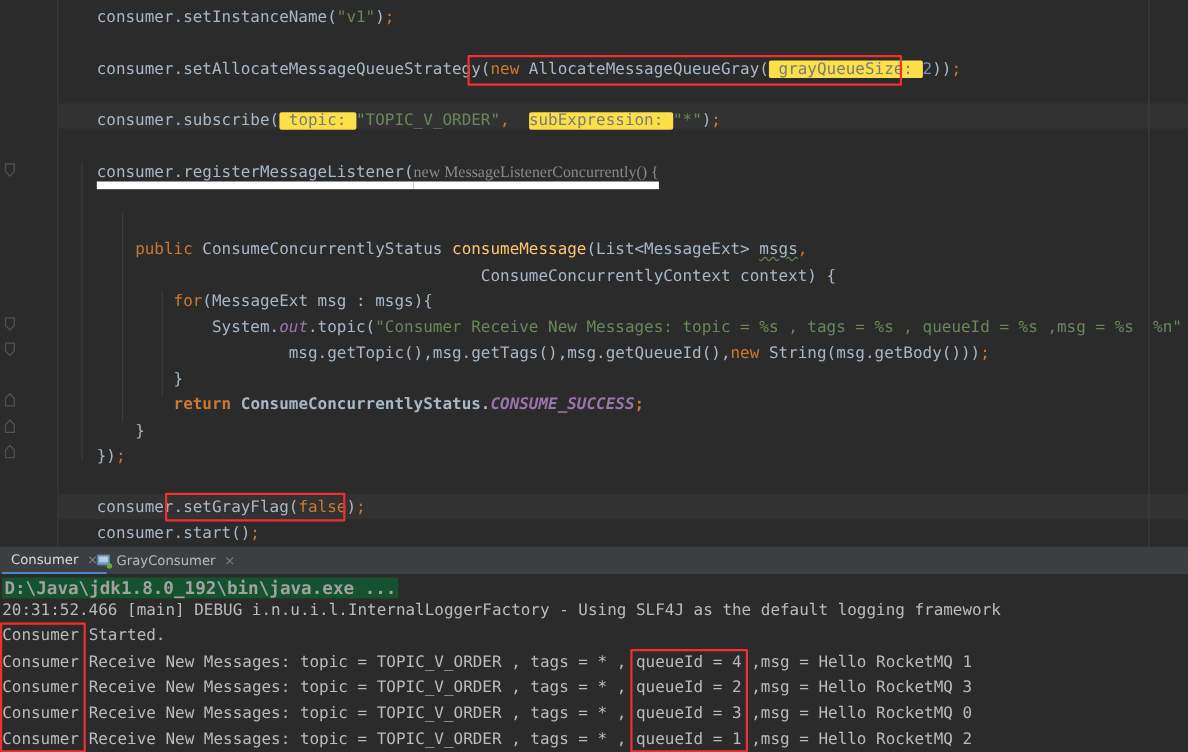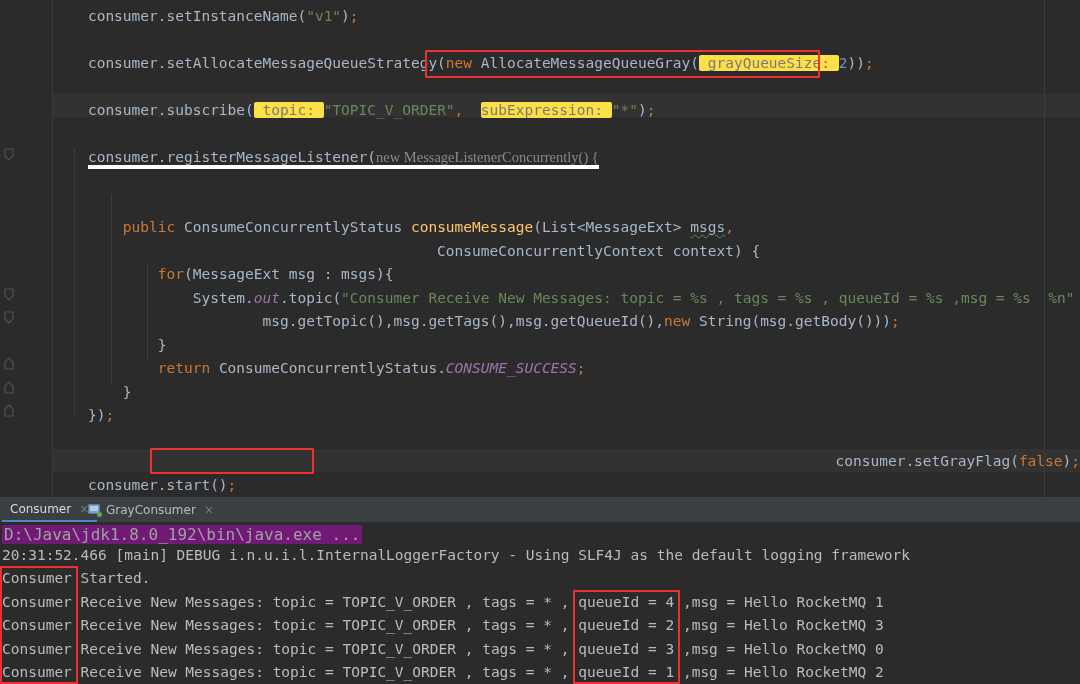--- a/index.html
+++ b/index.html
@@ -99,21 +99,21 @@
   .lamb    { color: #8a8a8a; font-family: Liberation Serif, serif; }
 
   .wavy {
     text-decoration: underline;
     text-decoration-style: wavy;
     text-decoration-color: #6a8759;
     text-decoration-thickness: 1px;
     text-underline-offset: 2px;
   }
   .ulin {
-    border-bottom: 4px solid #ffffff;
+    border-bottom: 7px solid #ffffff;
   }
 
   
   .redbox {
     position: absolute;
     border: 2px solid #f03030;
     box-sizing: border-box;
     pointer-events: none;
     border-radius: 1px;
   }
@@ -205,23 +205,24 @@
     left: 2px;
     white-space: pre;
     font-size: 14.5px;
     line-height: 23.4px;
     height: 23.4px;
     color: #bbbbbb;
     font-family: "DejaVu Sans Mono", "Liberation Mono", monospace;
   }
   .cmd-line {
     color: #a1a1a1;
-    background: #701a75;
+    background: #14532d;
     display: inline-block;
     padding: 0 2px;
+    font-weight: bold;
   }
   .cmd-wrap {
     position: absolute;
     left: 2px;
     height: 21px;
   }
 </style>
 </head>
 <body>
 
@@ -289,27 +290,27 @@
       <div class="line" style="top:240px;"><span class="ind">                                            </span><span class="plain">ConsumeConcurrentlyContext context) {</span></div>
 
       <div class="line" style="top:263px;"><span class="ind">            </span><span class="kw">for</span><span class="plain">(MessageExt msg : msgs){</span></div>
 
       <div class="line" style="top:287px;"><span class="ind">                </span><span class="plain">System.</span><span class="field">out</span><span class="plain">.topic(</span><span class="str">"Consumer Receive New Messages: topic = %s , tags = %s , queueId = %s ,msg = %s  %n"</span></div>
 
       <div class="line" style="top:310px;"><span class="ind">                        </span><span class="plain">msg.getTopic(),msg.getTags(),msg.getQueueId(),</span><span class="kw">new</span><span class="plain"> String(msg.getBody()))</span><span class="kw">;</span></div>
 
       <div class="line" style="top:334px;"><span class="ind">            </span><span class="plain">}</span></div>
 
-      <div class="line" style="top:357px;"><span class="ind">            </span><span class="kw">return</span><span class="plain"> ConsumeConcurrentlyStatus.</span><span class="stat">CONSUME_SUCCESS</span><span class="kw">;</span></div>
+      <div class="line" style="top:357px;font-weight:bold;"><span class="ind">            </span><span class="kw">return</span><span class="plain"> ConsumeConcurrentlyStatus.</span><span class="stat">CONSUME_SUCCESS</span><span class="kw">;</span></div>
 
       <div class="line" style="top:381px;"><span class="ind">        </span><span class="plain">}</span></div>
 
       <div class="line" style="top:404px;"><span class="ind">    </span><span class="plain">})</span><span class="kw">;</span></div>
 
-      <div class="line" style="top:450px;text-align:right;"><span class="ind">    </span><span class="plain">consumer.setGrayFlag(</span><span class="kw">false</span><span class="plain">)</span><span class="kw">;</span></div>
+      <div class="line" style="top:450px;"><span class="ind">    </span><span class="plain">consumer.setGrayFlag(</span><span class="kw">false</span><span class="plain">)</span><span class="kw">;</span></div>
 
       <div class="line" style="top:474px;"><span class="ind">    </span><span class="plain">consumer.start()</span><span class="kw">;</span></div>
     </div>
 
     <div class="redbox" style="left:425px; top:50px; width:395px; height:28px;"></div>
     <div class="redbox" style="left:150px; top:448px; width:164px; height:26px;"></div>
   </div>
 
   <div id="console-panel">
 

